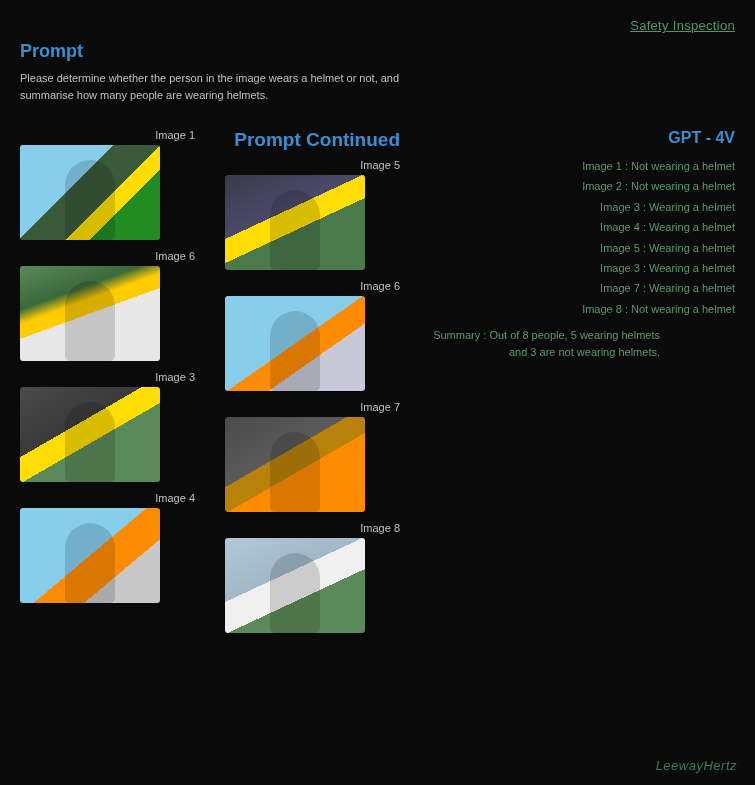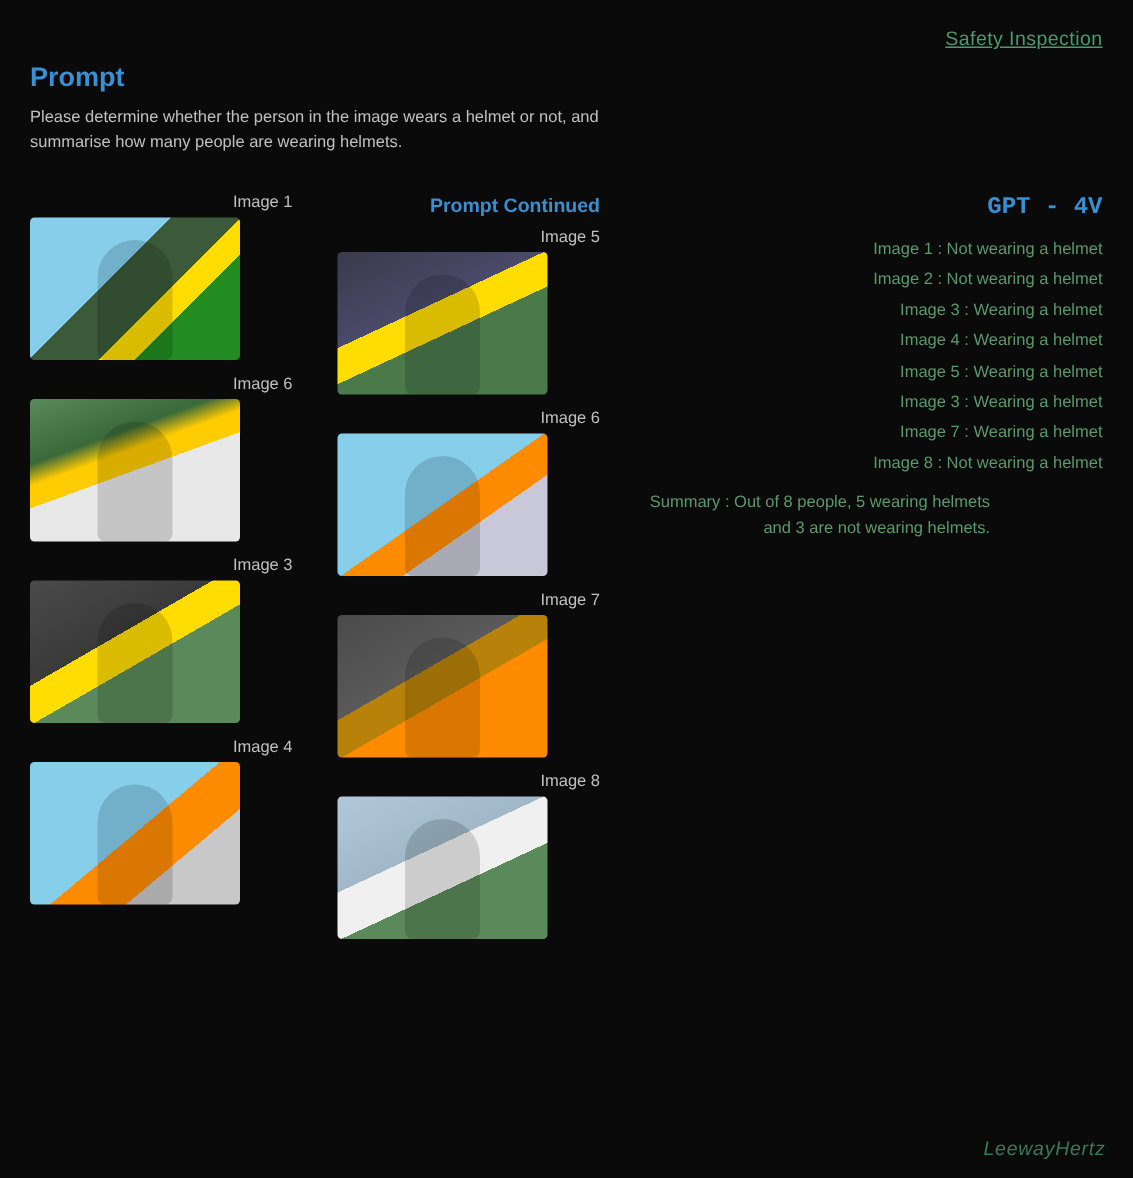--- a/index.html
+++ b/index.html
@@ -62,32 +62,31 @@
       margin-left: 30px;
     }
 
     
     .col-right {
       flex: 1;
       margin-left: 30px;
     }
 
     .col-section-title {
-      font-size: 13px;
+      font-size: 19px;
       font-weight: bold;
       color: #3a8fd1;
       margin-bottom: 8px;
     }
 
     .gpt-title {
       font-size: 16px;
       font-weight: bold;
       color: #3a8fd1;
       margin-bottom: 12px;
-      font-family: Liberation Mono, monospace;
     }
 
     .image-block {
       margin-bottom: 10px;
     }
 
     .image-label {
       font-size: 11px;
       color: #c0c0c0;
       margin-bottom: 4px;

